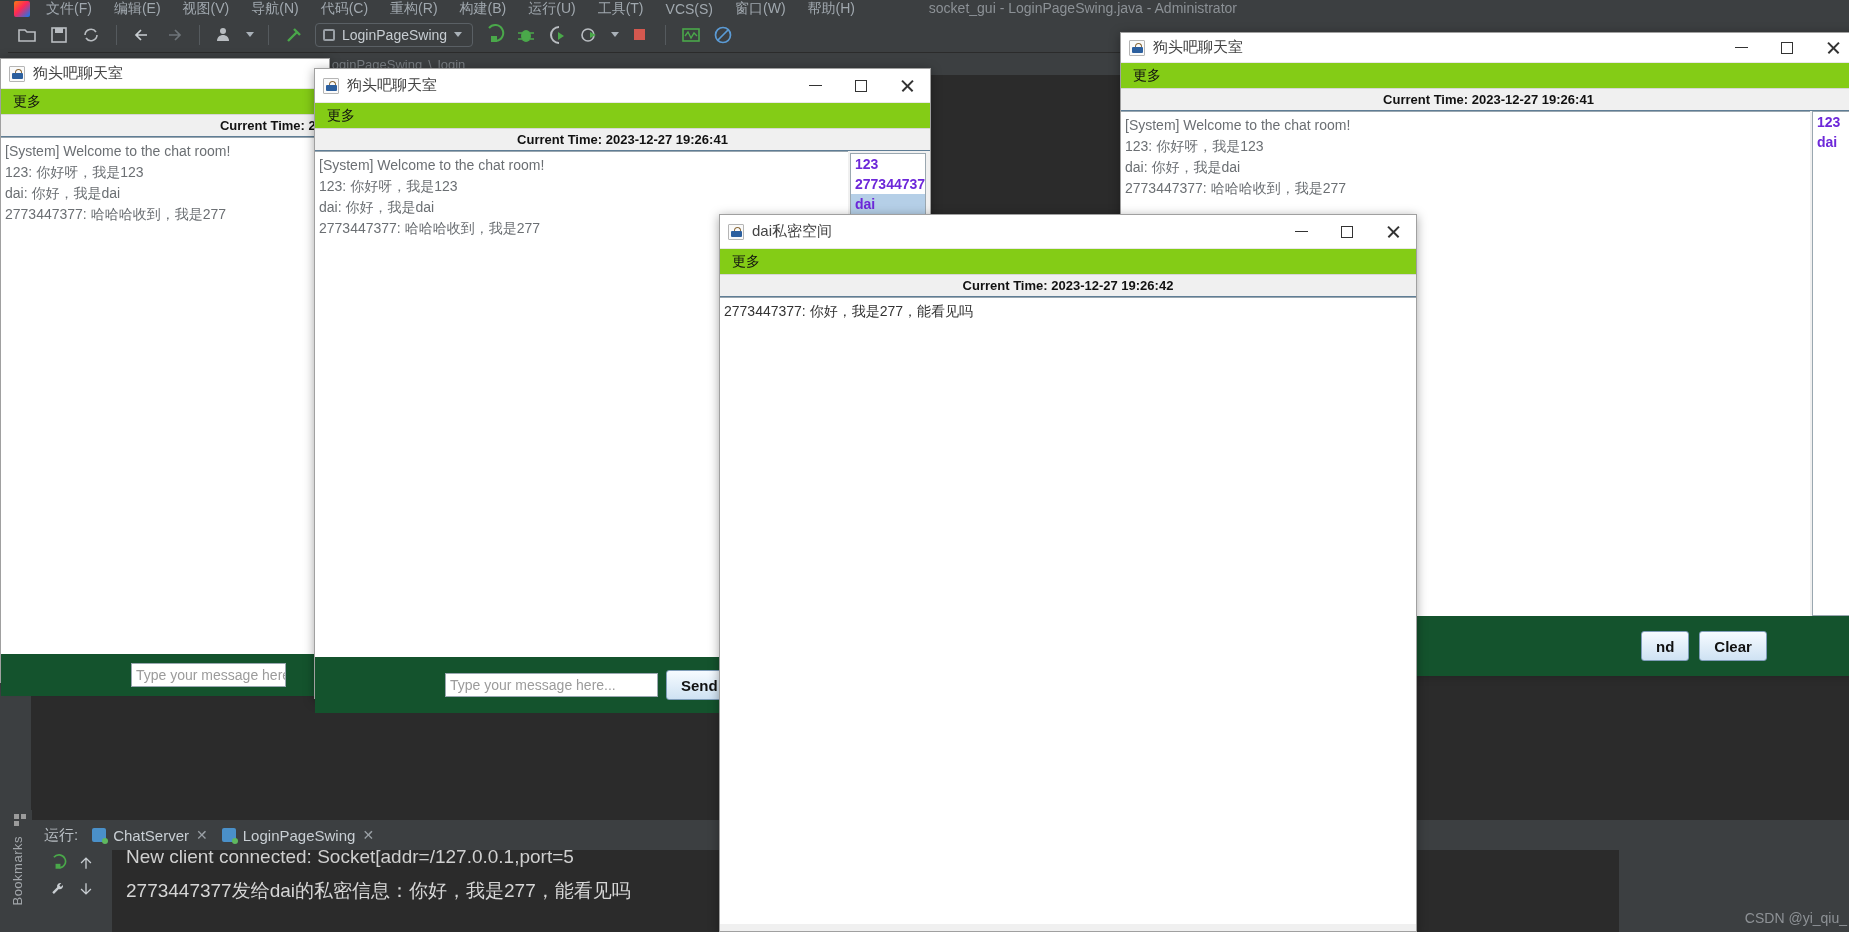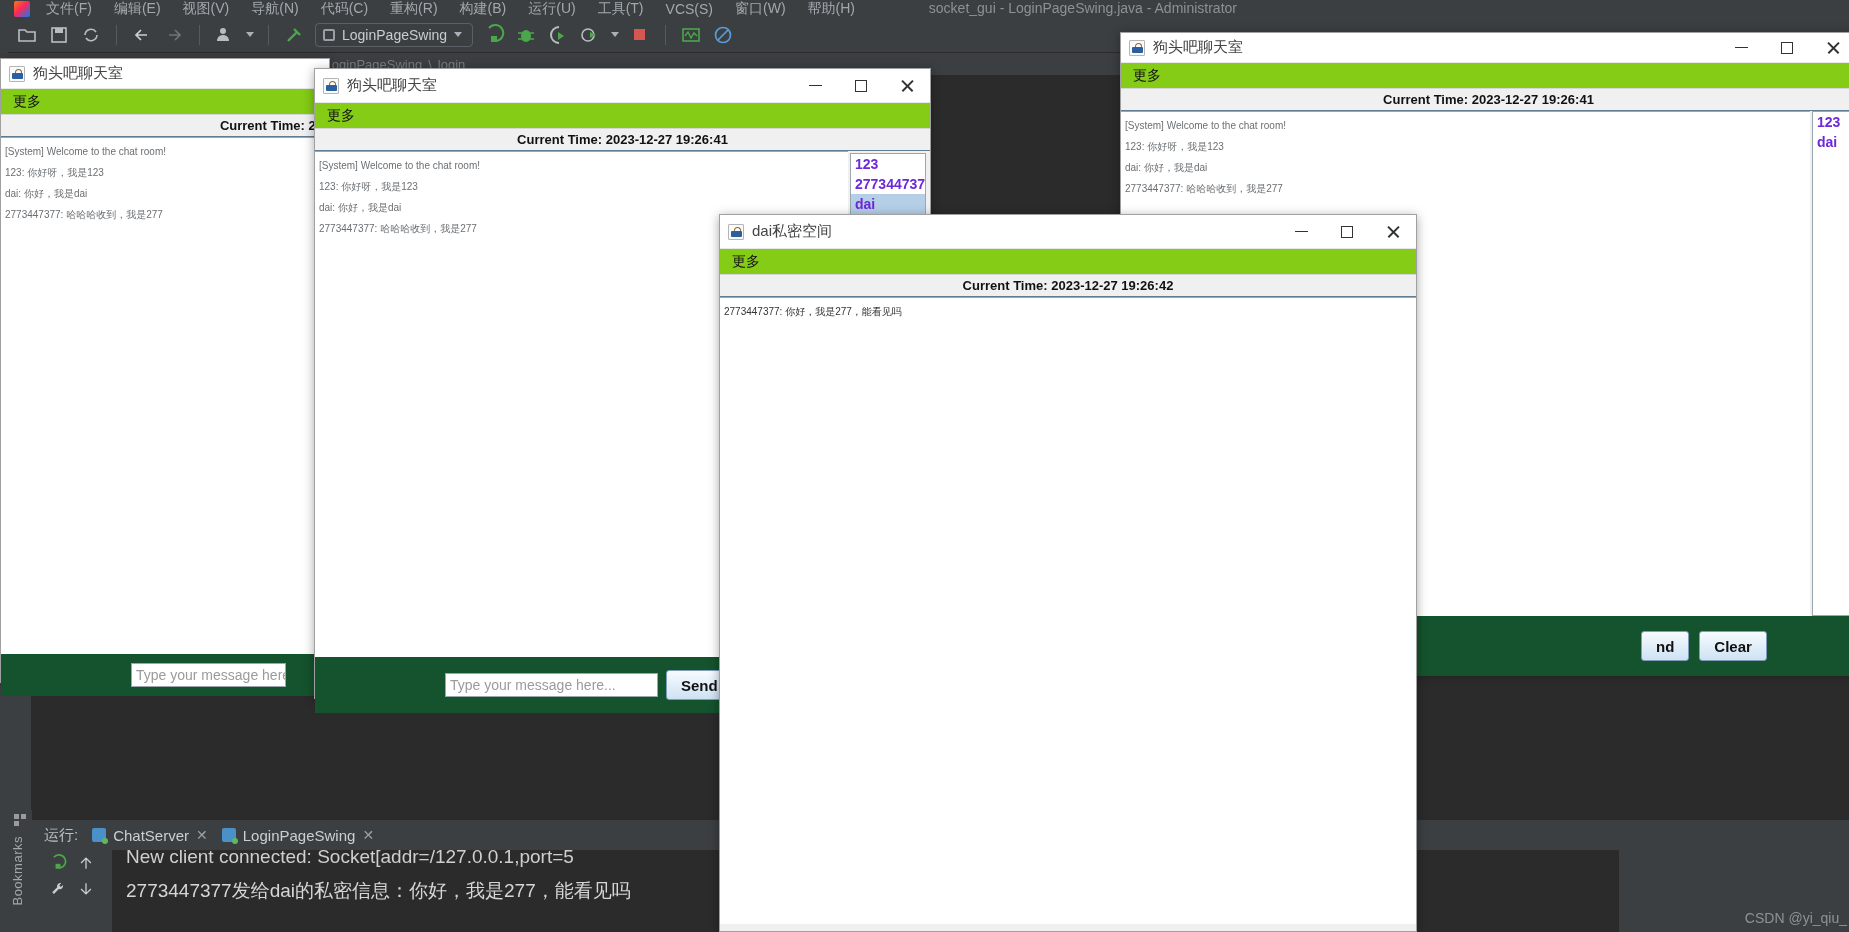--- a/index.html
+++ b/index.html
@@ -137,21 +137,21 @@
   .swin-menubar .m { font-size:14px; color:#111; padding:2px 4px; }
   .swin-timebar {
     height:22px; background:#f0f0f0; border-bottom:1px solid #5f7d95;
     display:flex; align-items:center; justify-content:center;
     font-size:13px; font-weight:bold; color:#111;
   }
   .swin-chat {
     background:#ffffff; overflow:hidden; border-top:1px solid #9aa7b0;
     padding:3px 0 0 2px;
   }
-  .msg { font-size:10px; color:#6b6f73; line-height:21px; white-space:nowrap; padding-left:2px; }
+  .msg { font-size:14px; color:#6b6f73; line-height:21px; white-space:nowrap; padding-left:2px; }
   .swin-userlist {
     background:#ffffff; border:1px solid #9aa7b0; overflow:hidden;
   }
   .uitem { font-size:14px; font-weight:bold; color:#6d28d9; line-height:20px; padding:0 4px; white-space:nowrap;}
   .uitem.sel { background:#b5cfe7; }
   .swin-bottom {
     background:#14532d; display:flex; align-items:center; gap:10px;
   }
   .sinput {
     background:#fff; border:1px solid #9aa7b0; height:24px;

